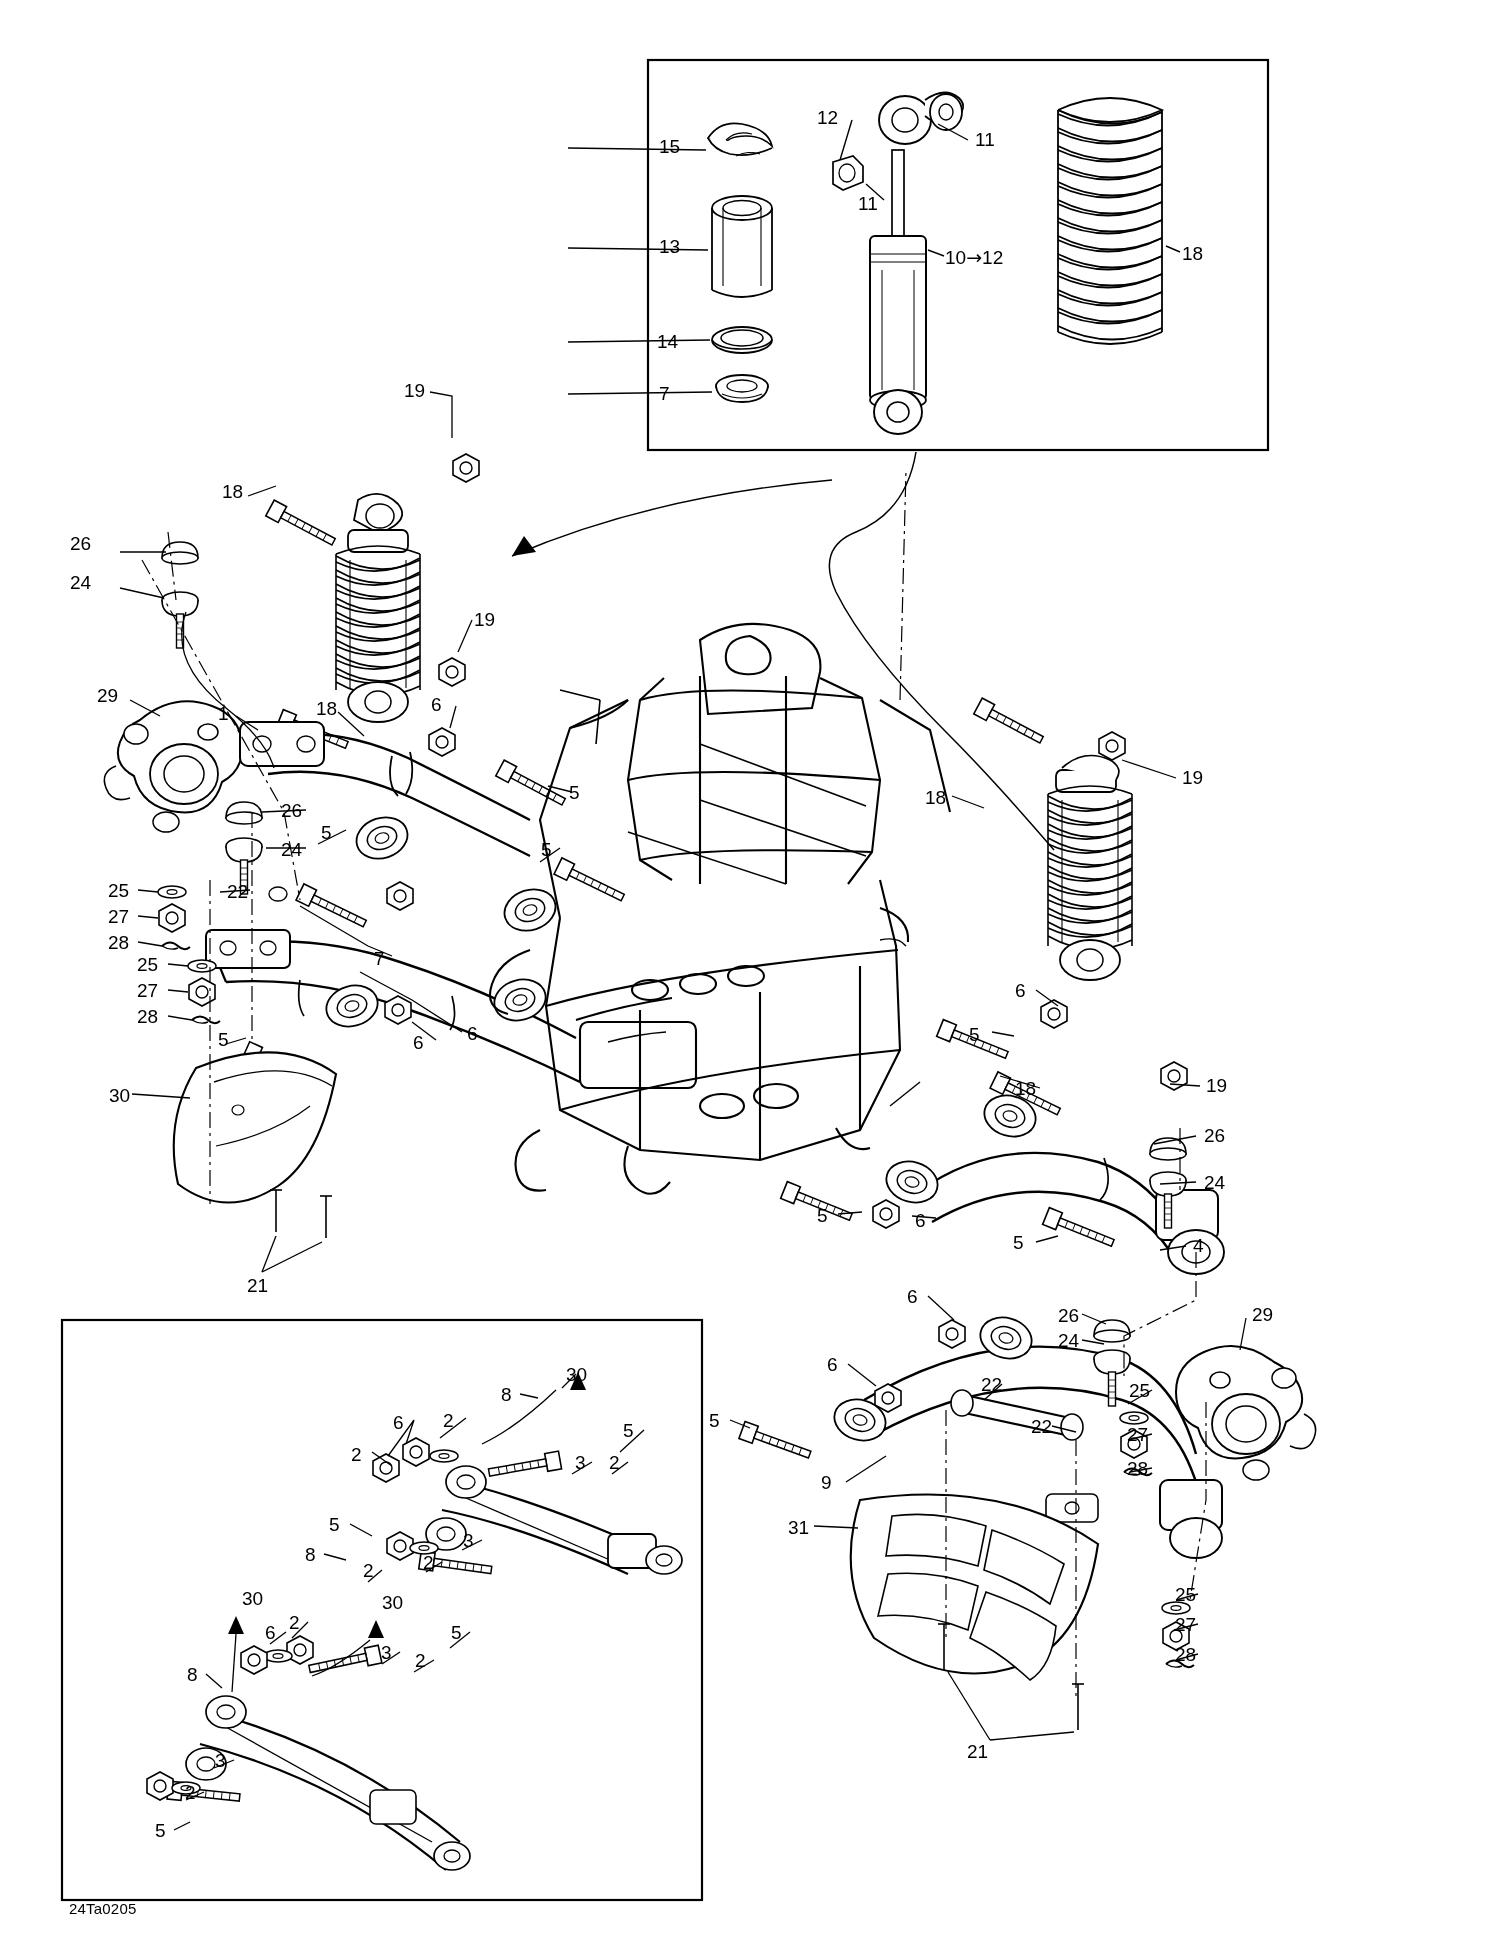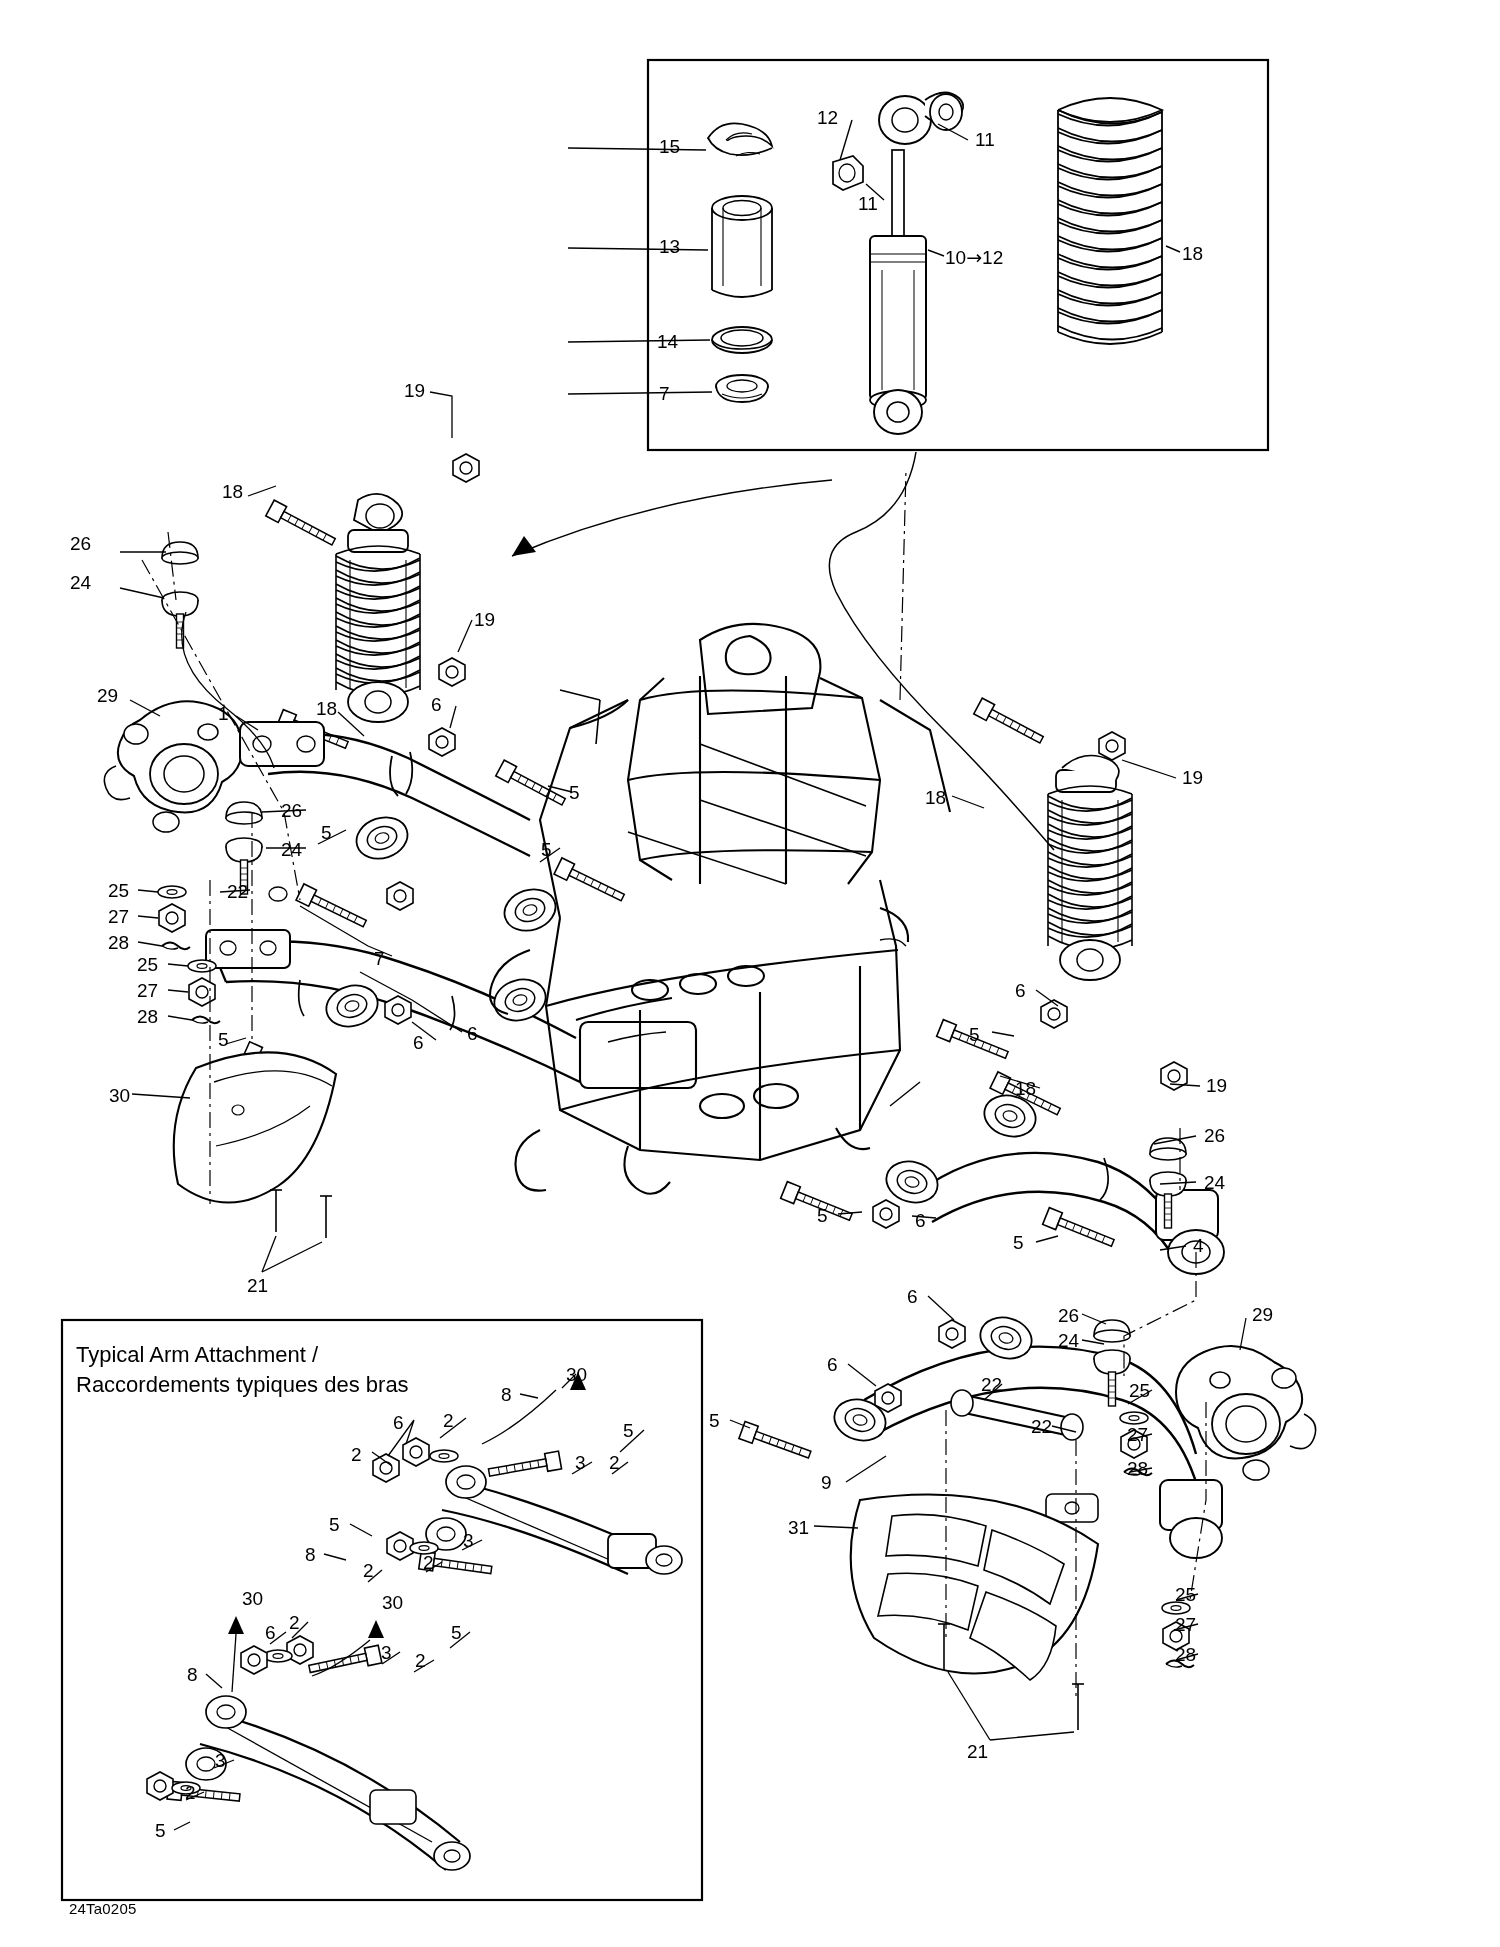--- a/index.html
+++ b/index.html
@@ -637,22 +637,20 @@
   <div class="lbl" style="left:1031px;top:1417px;">22</div>
   <div class="lbl" style="left:1127px;top:1425px;">27</div>
   <div class="lbl" style="left:1127px;top:1459px;">28</div>
   <div class="lbl" style="left:821px;top:1473px;">9</div>
   <div class="lbl" style="left:788px;top:1518px;">31</div>
   <div class="lbl" style="left:1175px;top:1585px;">25</div>
   <div class="lbl" style="left:1175px;top:1615px;">27</div>
   <div class="lbl" style="left:1175px;top:1645px;">28</div>
   <div class="lbl" style="left:967px;top:1742px;">21</div>
 
-  <div class="boxtitle" style="left:76px;top:1340px;">Typical Arm Attachment /
-Raccordements typiques des bras</div>
 
   <div class="lbl" style="left:566px;top:1365px;">30</div>
   <div class="lbl" style="left:501px;top:1385px;">8</div>
   <div class="lbl" style="left:443px;top:1411px;">2</div>
   <div class="lbl" style="left:393px;top:1413px;">6</div>
   <div class="lbl" style="left:623px;top:1421px;">5</div>
   <div class="lbl" style="left:351px;top:1445px;">2</div>
   <div class="lbl" style="left:575px;top:1453px;">3</div>
   <div class="lbl" style="left:609px;top:1453px;">2</div>
   <div class="lbl" style="left:329px;top:1515px;">5</div>

